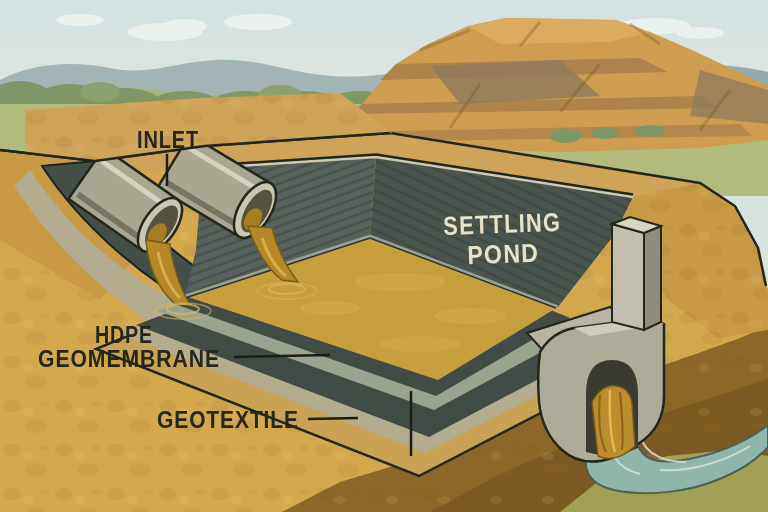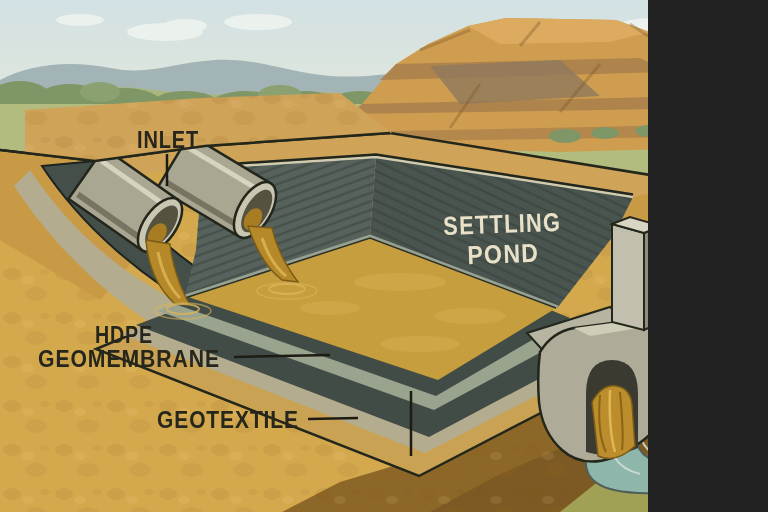--- a/index.html
+++ b/index.html
@@ -1,16 +1,16 @@
 <!DOCTYPE html>
 <html><head>
 <meta charset="utf-8">
 <style>
   html,body{margin:0;padding:0;background:#222;}
-  .stage{width:648px;height:512px;position:relative;overflow:hidden;background:#d8e2de;}
+  .stage{width:768px;height:512px;position:relative;overflow:hidden;background:#d8e2de;}
   svg{display:block;}
   svg text{font-family:"Liberation Sans", sans-serif;font-weight:700;}
   .lbl-dark{letter-spacing:1px;}
   .lbl-cream{letter-spacing:1.5px;}
 </style>
 </head>
 <body>
 
 <div class="stage">
 <svg width="768" height="512" viewBox="0 0 768 512" xmlns="http://www.w3.org/2000/svg">

